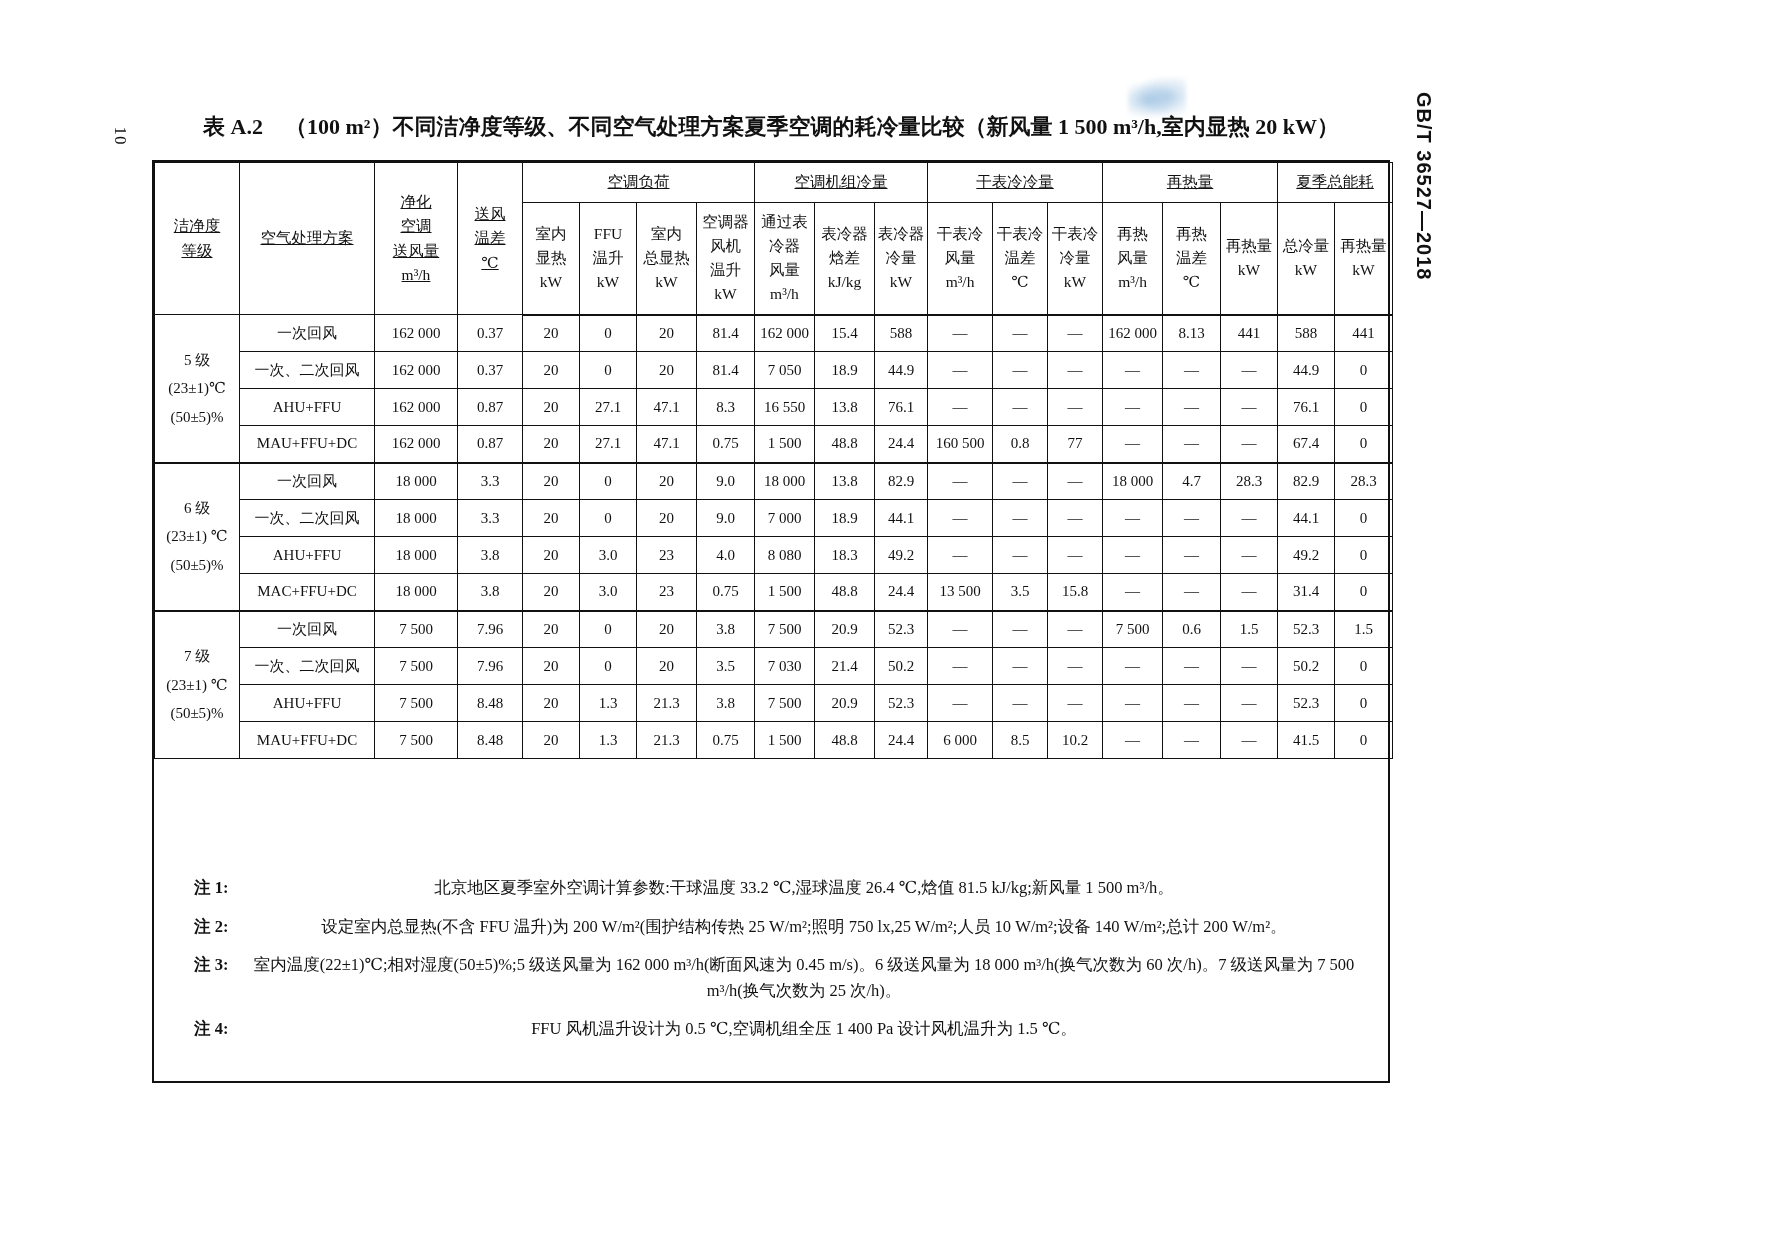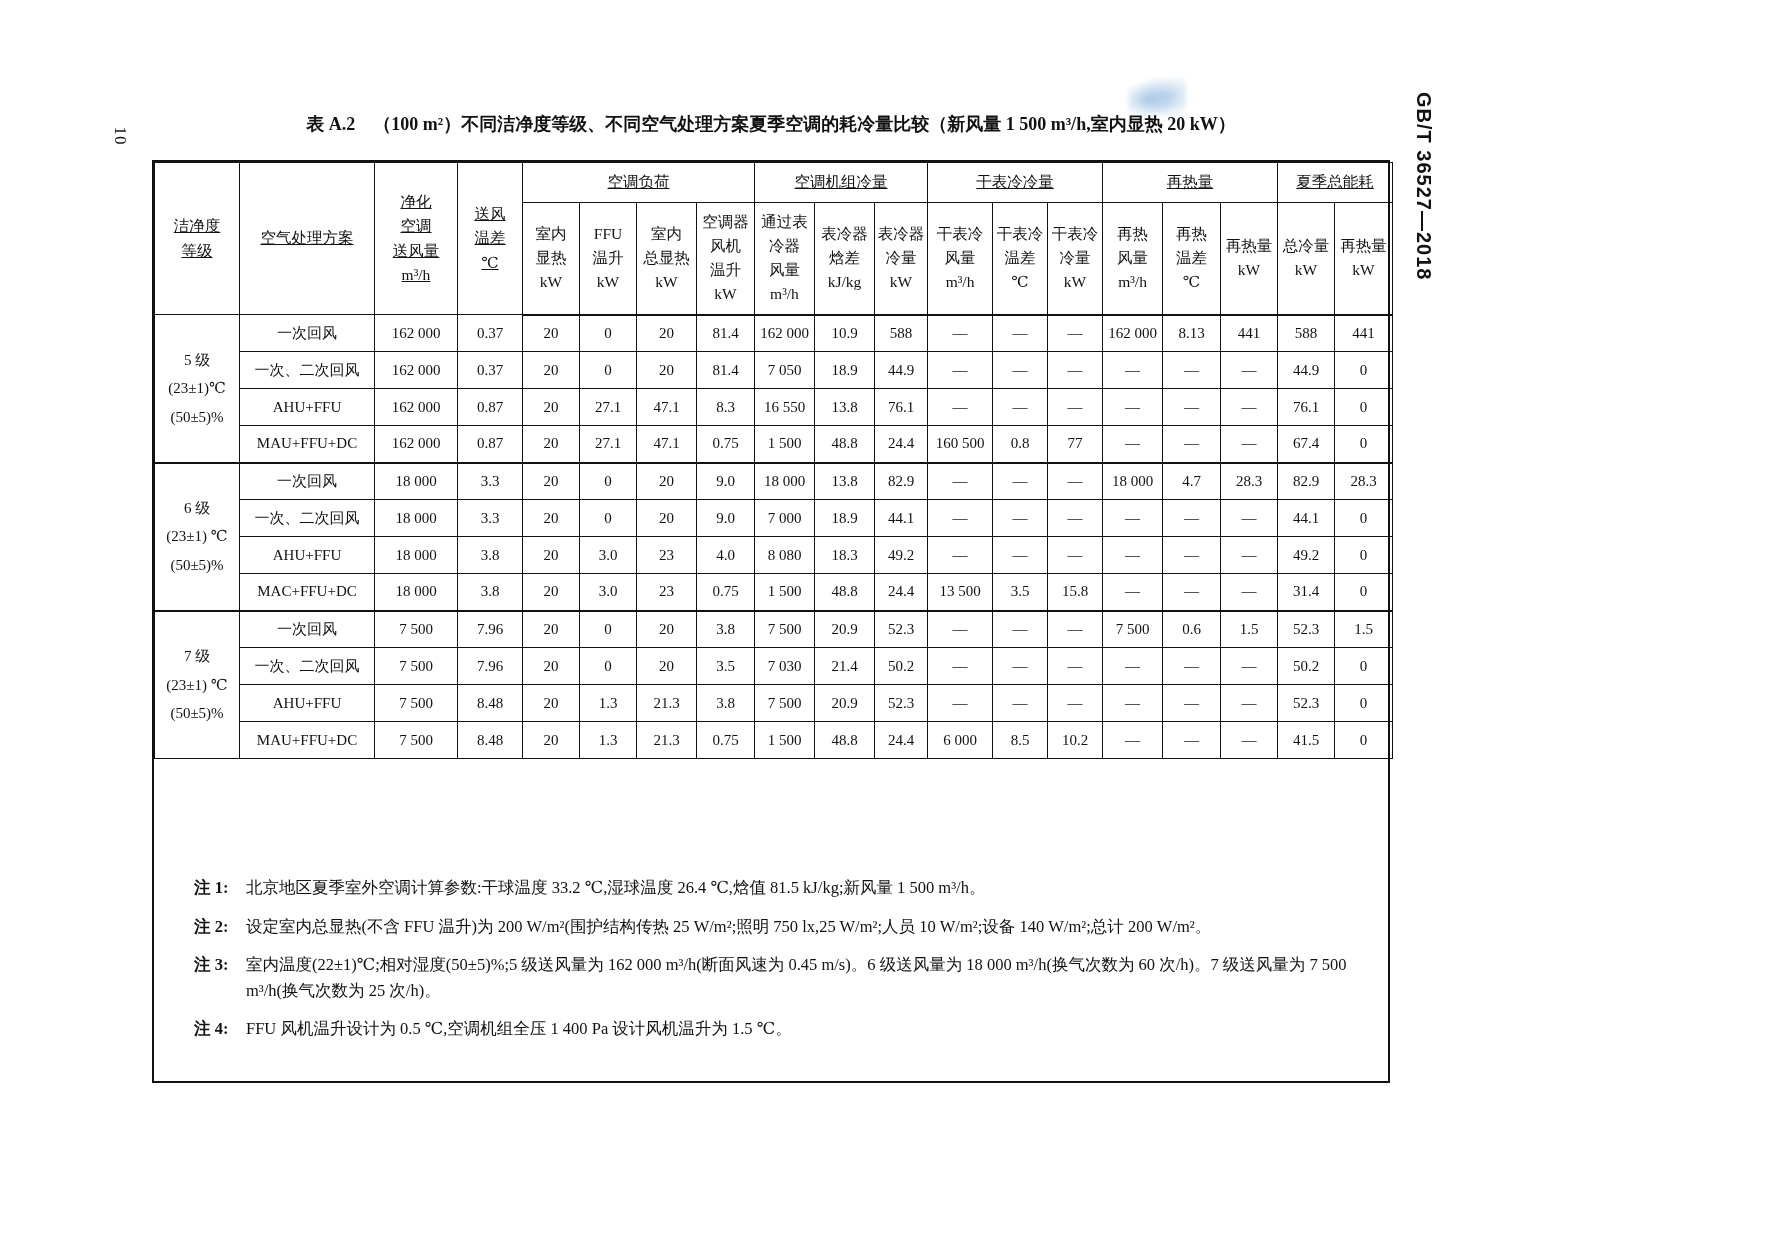--- a/index.html
+++ b/index.html
@@ -21,21 +21,21 @@
     transform:rotate(90deg); transform-origin:center;
     font-size:17px; letter-spacing:1px;
   }
   .std-code {
     position:absolute; left:1412px; top:92px; height:260px;
     writing-mode:vertical-rl; font-weight:bold; font-size:20px;
     letter-spacing:1px; font-family:"Liberation Sans","DejaVu Sans",sans-serif;
   }
   .doc-title {
     position:absolute; left:152px; top:112px; width:1238px;
-    text-align:center; font-weight:bold; font-size:18px;
+    text-align:center; font-weight:bold; font-size:22px;
   }
   .table-frame {
     position:absolute; left:152px; top:160px; width:1238px;
     border:2.5px solid #111; background:#fff;
   }
   table.main { border-collapse:collapse; width:100%; table-layout:fixed; }
   table.main th, table.main td {
     border:1px solid #111; text-align:center; vertical-align:middle;
     font-size:15px; padding:1px 2px; overflow:hidden;
   }
@@ -46,21 +46,21 @@
   tr.hdr-cols th { height:112px; }
   thead tr.hdr-cols th { border-bottom:2.5px solid #111; }
   tbody tr { height:37px; }
   tbody tr.group-start td { border-top:2.5px solid #111; }
   td.group-label { white-space:pre-line; line-height:1.9; font-size:15.5px;margin-top:36px; }
   td.scheme { font-size:15.5px; }
   .notes {
     padding:116px 26px 26px 40px;
     font-size:16.5px; line-height:1.55;
   }
-  .note { position:relative; padding-left:52px; margin-bottom:13px; }
+  .note { position:relative; padding-left:52px; margin-bottom:13px;text-align:center; }
   .note-label { position:absolute; left:0; top:0; font-weight:bold; white-space:nowrap; }
   .note-text { display:block; }
 </style>
 </head>
 <body>
 
 <div class="page">
 
   <div class="watermark"></div>
 
@@ -164,21 +164,21 @@
 (23±1)℃
 (50±5)%</td>
             <td class="scheme">一次回风</td>
             <td>162 000</td>
             <td>0.37</td>
             <td>20</td>
             <td>0</td>
             <td>20</td>
             <td>81.4</td>
             <td>162 000</td>
-            <td>10.9</td>
+            <td>15.4</td>
             <td>588</td>
             <td>—</td>
             <td>—</td>
             <td>—</td>
             <td>162 000</td>
             <td>8.13</td>
             <td>441</td>
             <td>588</td>
             <td>441</td>
           </tr>

